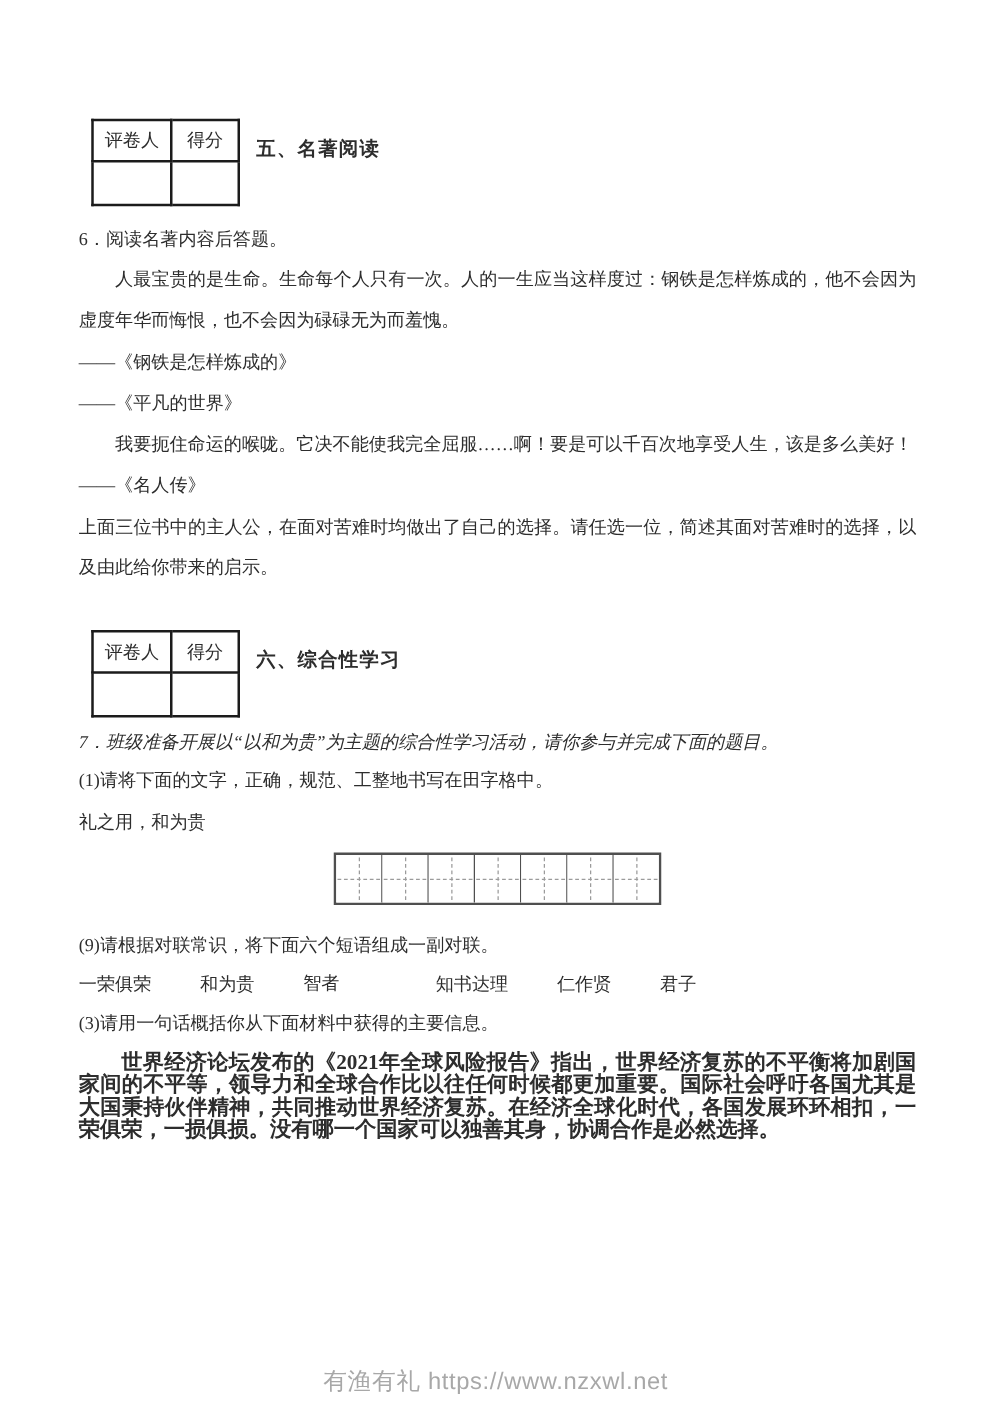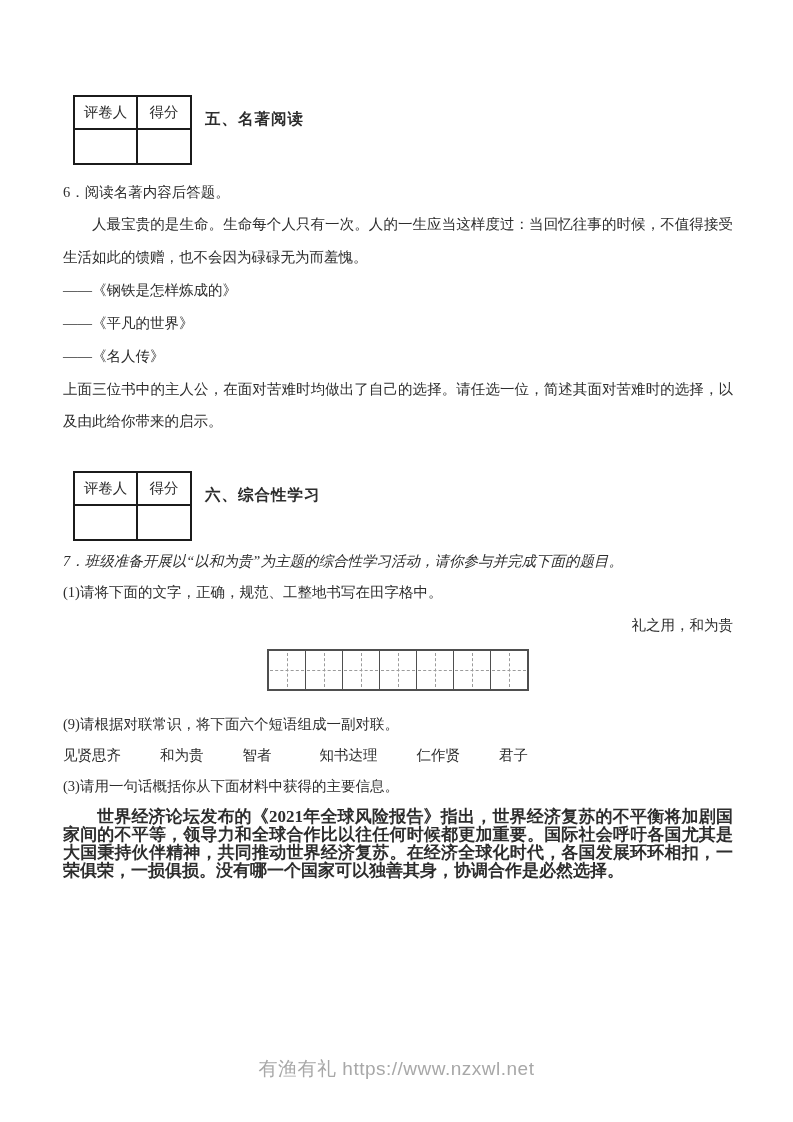--- a/index.html
+++ b/index.html
@@ -41,48 +41,48 @@
 
   
   .q-line { font-size: 14.5px; line-height: 31px; text-align: justify; }
   .q6-heading { margin-top: 12px; }
   .q7-heading { margin-top: 5px; font-style: italic; }
   .quote { font-size: 14.5px; line-height: 33px; text-indent: 2em; text-align: justify; }
   .quote-src { font-size: 14.5px; line-height: 33px; text-align: left; }
   .q-task { font-size: 14.5px; line-height: 32px; text-align: justify; }
 
   
-  .copy-text { text-align: right; font-size: 14.5px; line-height: 30px; margin-top: 2px; }
+  .copy-text { text-align: left; font-size: 14.5px; line-height: 30px; margin-top: 2px; }
   .grid-wrap { display: flex; justify-content: center; margin-top: 9px; }
   .tian-grid { display: flex; border: 2px solid #4f4f4f; }
   .cell { position: relative; width: 36px; height: 38px; border-right: 1px solid #4f4f4f; background: #fff; }
   .cell:last-child { border-right: none; }
   .cell::before {
     content: ""; position: absolute; left: 50%; top: 2px; bottom: 2px;
     width: 0; border-left: 1px dashed #9b9b9b;
   }
   .cell::after {
     content: ""; position: absolute; top: 50%; left: 1px; right: 1px;
     height: 0; border-top: 1px dashed #9b9b9b;
   }
 
   
   .phrase-row { display: flex; font-size: 14.5px; line-height: 31px; }
   .phrase { margin-right: 39px; white-space: nowrap; }
-  .phrase:nth-child(3) { margin-right: 48px; }
+  .phrase:nth-child(3) { margin-right: 77px; font-family: Liberation Mono, monospace; }
   .phrase:last-child { margin-right: 0; }
 
   .material { font-size: 17px; line-height: 18px; text-indent: 2em; text-align: justify; margin-top: 6px; font-weight: bold; }
   .sub4 { margin-top: 1px; }
 
   
   .footer {
     position: absolute;
     left: 0; right: 0;
-    top: 1056px;
+    top: 1092px;
     text-align: center;
     font-family: "Liberation Sans", "DejaVu Sans", sans-serif;
     font-size: 19px;
     color: #a8a8a8;
     letter-spacing: 0.5px;
   }
 </style>
 </head>
 <body>
 
@@ -101,23 +101,24 @@
             <td class="c2"></td>
           </tr>
         </tbody>
       </table>
       <div class="section-title">五、名著阅读</div>
     </div>
 
     <p class="q-line q6-heading">6．阅读名著内容后答题。</p>
 
     <div class="quote-block">
-      <p class="quote">人最宝贵的是生命。生命每个人只有一次。人的一生应当这样度过：当回忆往事的时候，不值得接受生活如此的馈赠，也不会因为碌碌无为而羞愧。</p>
+      <p class="quote">人最宝贵的是生命。生命每个人只有一次。人的一生应当这样度过：钢铁是怎样炼成的，他不会因为虚度年华而悔恨，也不会因为碌碌无为而羞愧。</p>
       <p class="quote-src">——《钢铁是怎样炼成的》</p>
       <p class="quote-src">——《平凡的世界》</p>
+      <p class="quote">我要扼住命运的喉咙。它决不能使我完全屈服……啊！要是可以千百次地享受人生，该是多么美好！</p>
       <p class="quote-src">——《名人传》</p>
     </div>
 
     <p class="q-task">上面三位书中的主人公，在面对苦难时均做出了自己的选择。请任选一位，简述其面对苦难时的选择，以及由此给你带来的启示。</p>
 
     <div class="score-section second">
       <table class="score-table">
         <tbody>
           <tr class="r1">
             <td class="c1">评卷人</td>
@@ -144,21 +145,21 @@
         <div class="cell"></div>
         <div class="cell"></div>
         <div class="cell"></div>
         <div class="cell"></div>
       </div>
     </div>
 
     <p class="q-line" style="margin-top:18px">(9)请根据对联常识，将下面六个短语组成一副对联。</p>
 
     <div class="phrase-row">
-      <span class="phrase">见贤思齐</span>
+      <span class="phrase">一荣俱荣</span>
       <span class="phrase">和为贵</span>
       <span class="phrase">智者</span>
       <span class="phrase">知书达理</span>
       <span class="phrase">仁作贤</span>
       <span class="phrase">君子</span>
     </div>
 
     <p class="q-line">(3)请用一句话概括你从下面材料中获得的主要信息。</p>
     <p class="material">世界经济论坛发布的《2021年全球风险报告》指出，世界经济复苏的不平衡将加剧国家间的不平等，领导力和全球合作比以往任何时候都更加重要。国际社会呼吁各国尤其是大国秉持伙伴精神，共同推动世界经济复苏。在经济全球化时代，各国发展环环相扣，一荣俱荣，一损俱损。没有哪一个国家可以独善其身，协调合作是必然选择。</p>
 

